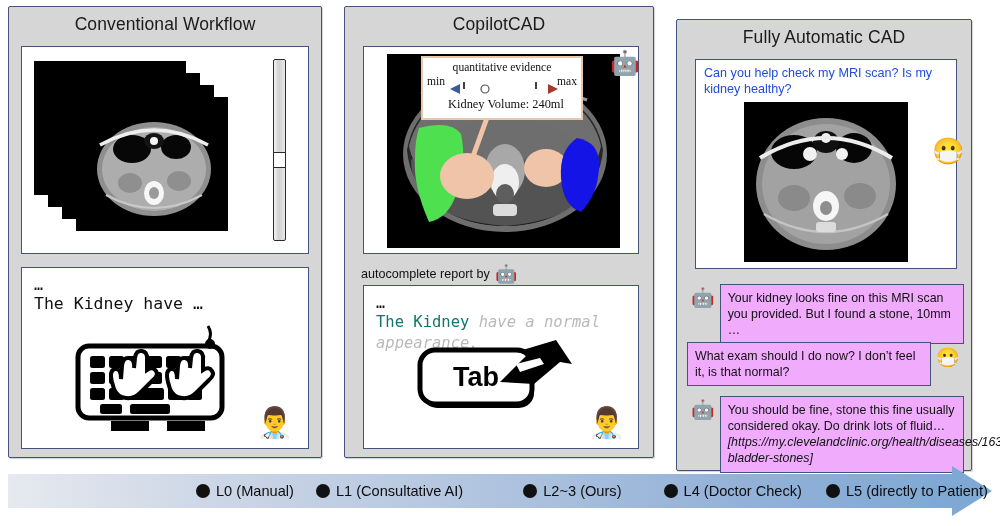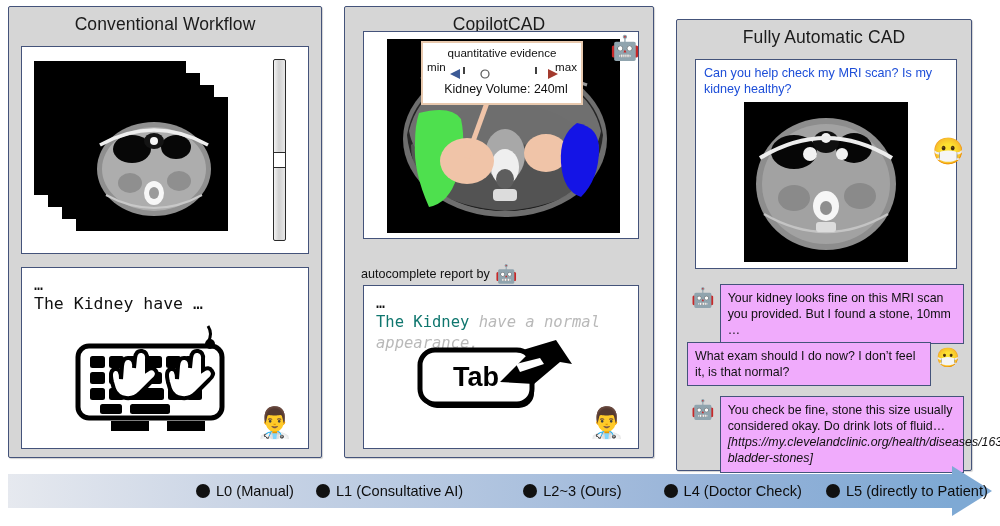--- a/index.html
+++ b/index.html
@@ -78,21 +78,21 @@
   .report-dots { font-family: "DejaVu Sans Mono", monospace; font-size: 15px; color:#111; }
   .report-line  { font-family: "DejaVu Sans Mono", monospace; font-size: 16.5px; color:#111; white-space: nowrap; }
   .report-ghost { color:#b9b9b9; font-style: italic; }
 
   .kbd-wrap { position:absolute; left: 48px; top: 52px; width: 170px; height: 118px; }
   .doctor-emoji {
     position:absolute; font-size: 30px; line-height: 1;
   }
 
   
-  #p2-viewer { left: 18px; top: 24px; width: 276px; height: 208px; }
+  #p2-viewer { left: 18px; top: 39px; width: 276px; height: 208px; font-family: Liberation Serif, serif; }
   .ct-main { position:absolute; left: 23px; top: 7px; width: 233px; height: 194px; background:#000; overflow:hidden; }
 
   .tooltip-box {
     position: absolute; left: 57px; top: 9px;
     width: 162px; height: 64px;
     background: #ffffff;
     border: 2px solid #e8c9ae;
     z-index: 5;
   }
   .tt-title { text-align:center; font-size: 11.6px; color:#111; margin-top: 3px; }
@@ -396,21 +396,21 @@
     </div>
 
     <div class="chat-row" style="left:10px;top:322px;width:300px;">
       <div class="bubble" style="width:244px;">What exam should I do now? I don’t feel it, is that normal?</div>
       <span style="font-size:19px;line-height:1;margin-top:6px">😷</span>
     </div>
 
     <div class="chat-row" style="left:14px;top:376px;width:290px;">
       <span style="font-size:19px;line-height:1;margin-top:4px">🤖</span>
       <div class="bubble" style="width:244px;">
-        <span>You check be fine, stone this size usually considered okay. Do drink lots of fluid…</span>
+        <span>You should be fine, stone this fine usually considered okay. Do drink lots of fluid…</span>
         <span class="url">[https://my.clevelandclinic.org/health/diseases/16312-bladder-stones]</span>
       </div>
     </div>
   </div>
 
   <div id="levels-arrow">
     <div class="arrow-body"></div>
     <div class="arrow-head"></div>
     <div class="levels">
       <div class="level-item" style="margin-left:188px">

